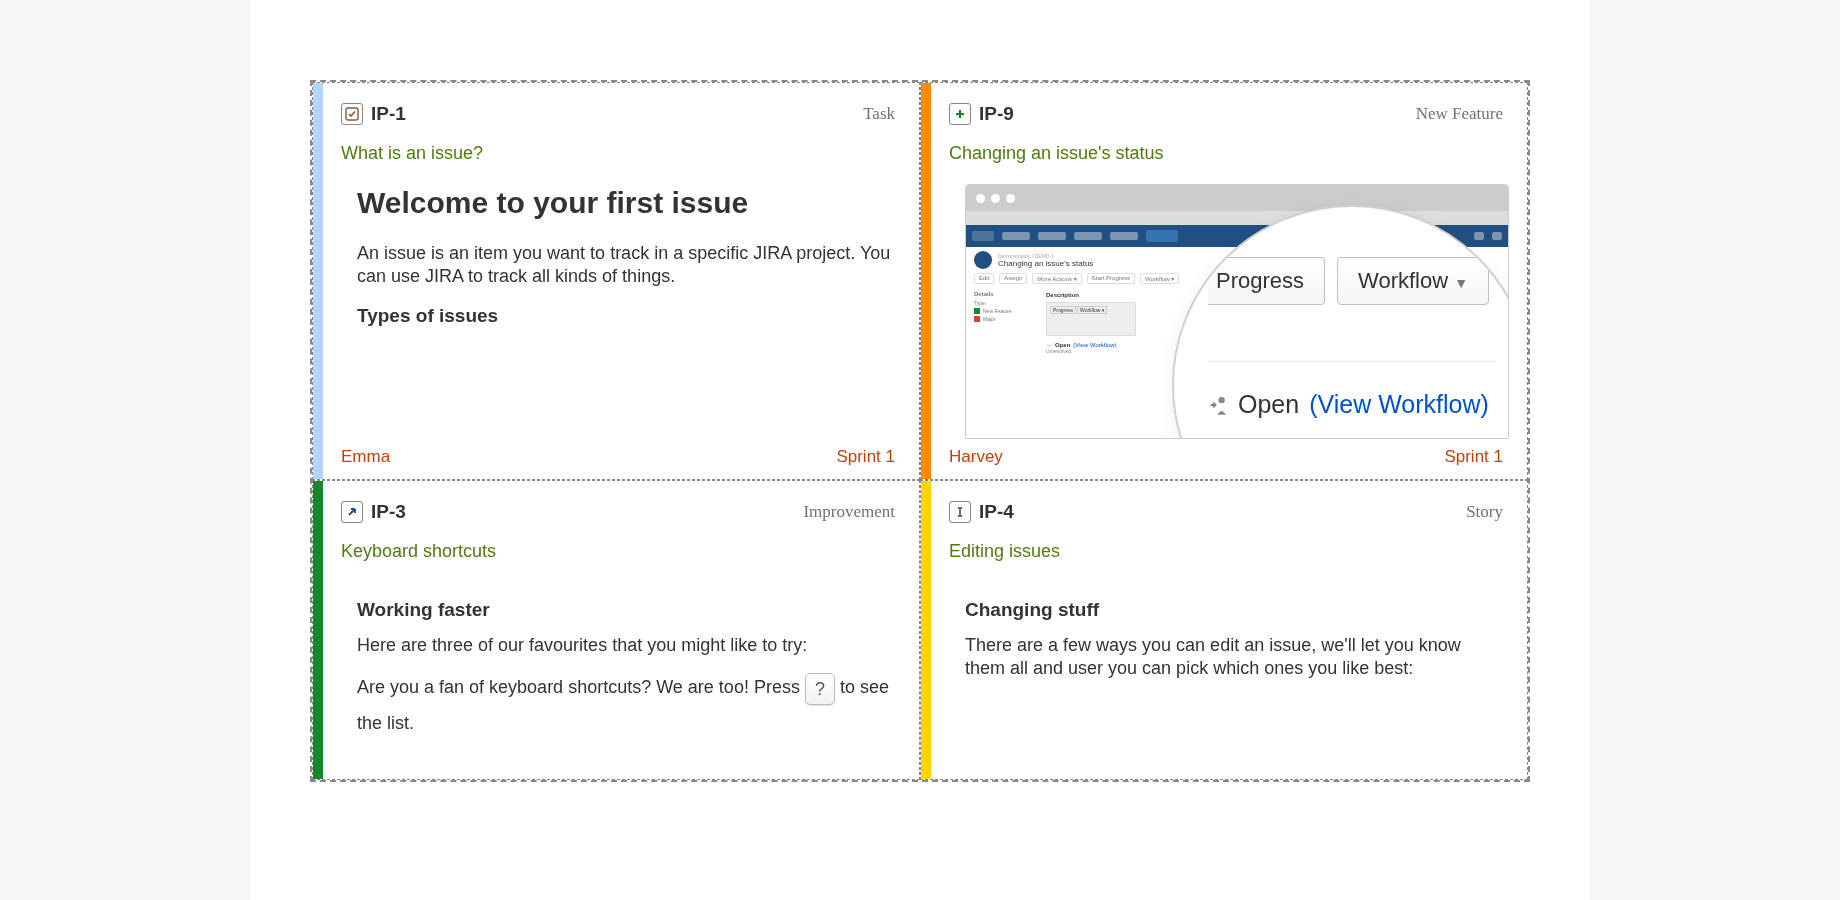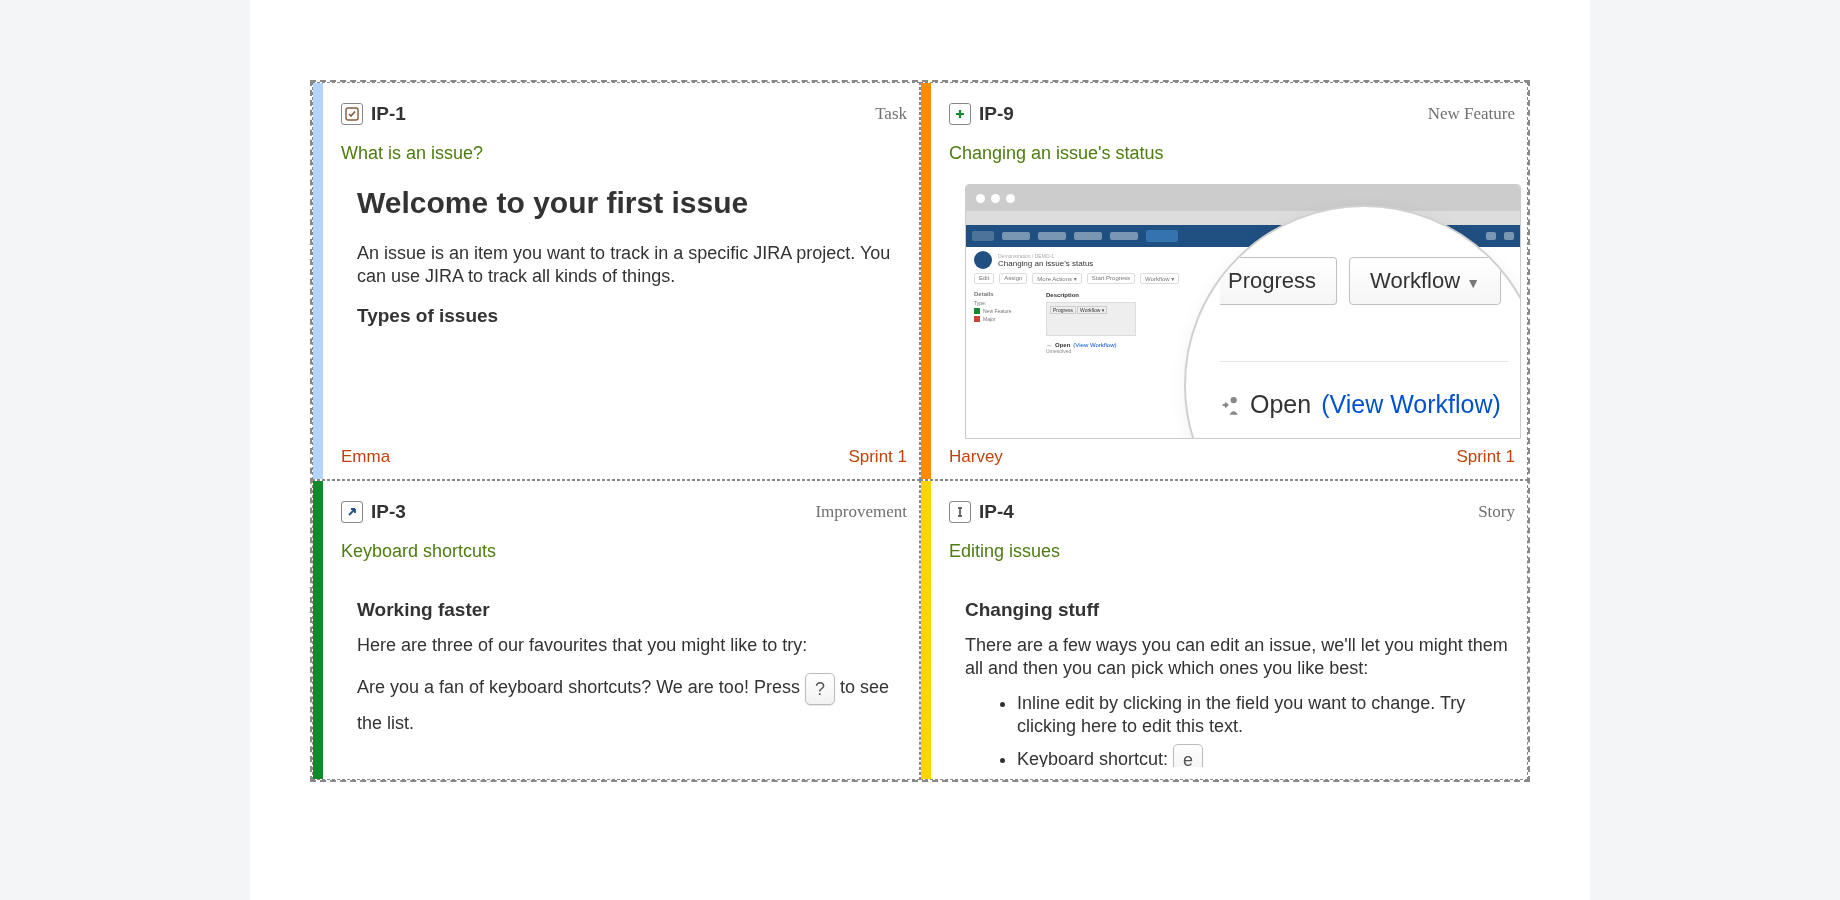--- a/index.html
+++ b/index.html
@@ -18,21 +18,21 @@
   }
   .grid {
     border: 2px dashed #888;
     display: grid;
     grid-template-columns: 1fr 1fr;
     grid-template-rows: 398px 300px;
   }
   .card {
     position: relative;
     border: 1px dashed #888;
-    padding: 20px 12px 12px 28px;
+    padding: 20px 24px 12px 28px;
     display: flex;
     flex-direction: column;
   }
   .card .stripe {
     position: absolute;
     left: 0; top: 0; bottom: 0;
     width: 10px;
   }
   .card-blue .stripe { background: #b3d4ff; }
   .card-orange .stripe { background: #ff8b00; }
@@ -335,25 +335,18 @@
           <svg viewBox="0 0 14 14">
               <path d="M5 3 h4 M7 3 v8 M5 11 h4" stroke="#666" stroke-width="1.8" fill="none"></path>
             </svg>
         </span>
         <span class="issue-key">IP-4</span>
         <span class="issue-type">Story</span>
       </div>
       <div class="issue-title">Editing issues</div>
       <div class="desc">
         <h2>Changing stuff</h2>
-        <p>There are a few ways you can edit an issue, we'll let you might them all and then you can pick which ones you like best:</p>
-        <ul>
-          <li>Inline edit by clicking in the field you want to change. Try clicking here to edit this text.</li>
-          <li>
-            <span>Keyboard shortcut: </span>
-            <span class="key">e</span>
-          </li>
-        </ul>
+        <p>There are a few ways you can edit an issue, we'll let you know them all and user you can pick which ones you like best:</p>
       </div>
     </div>
 
   </div>
 </div>
 
 </body></html>

